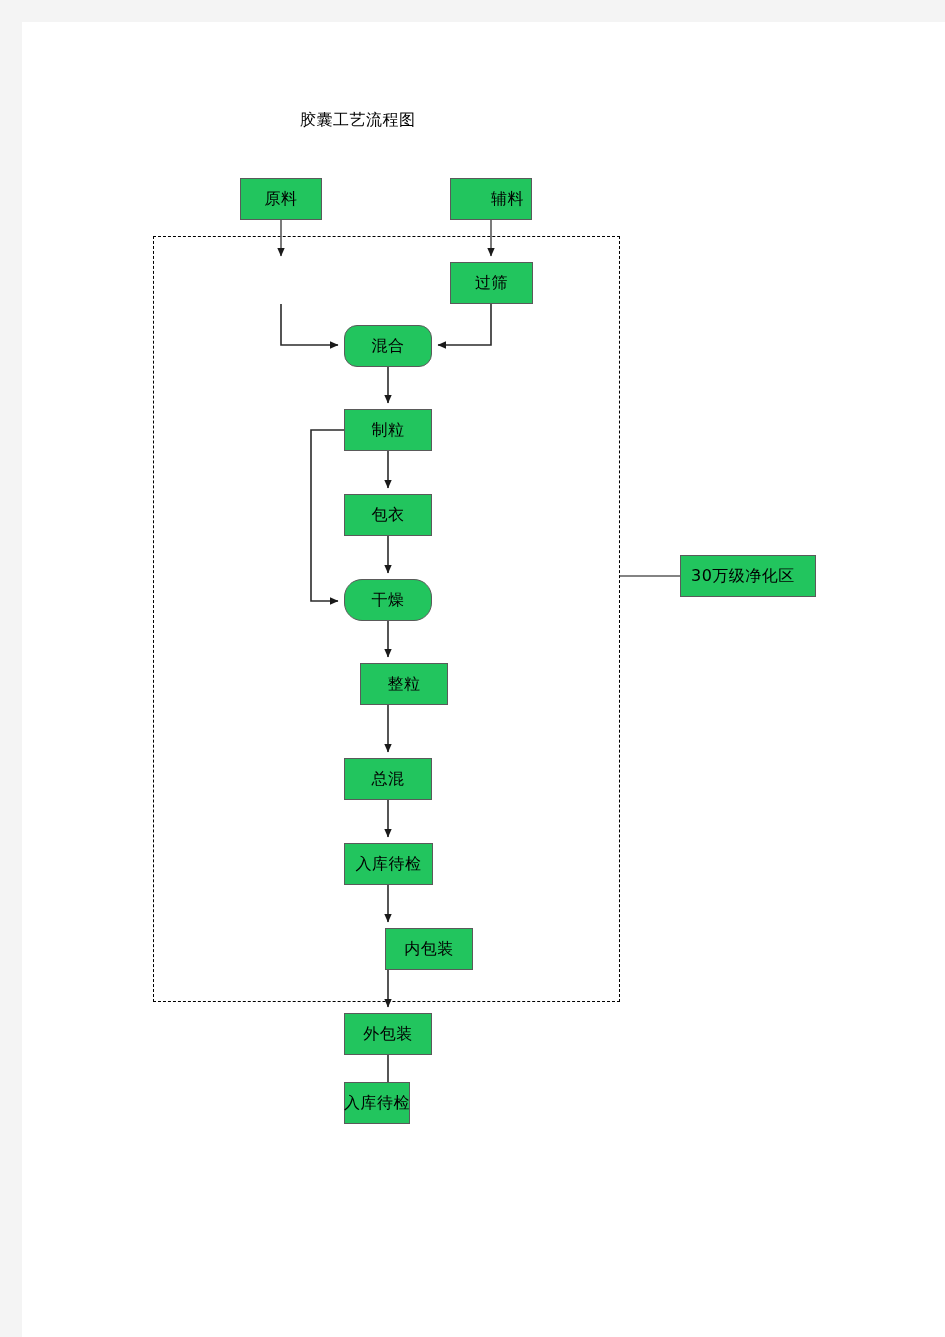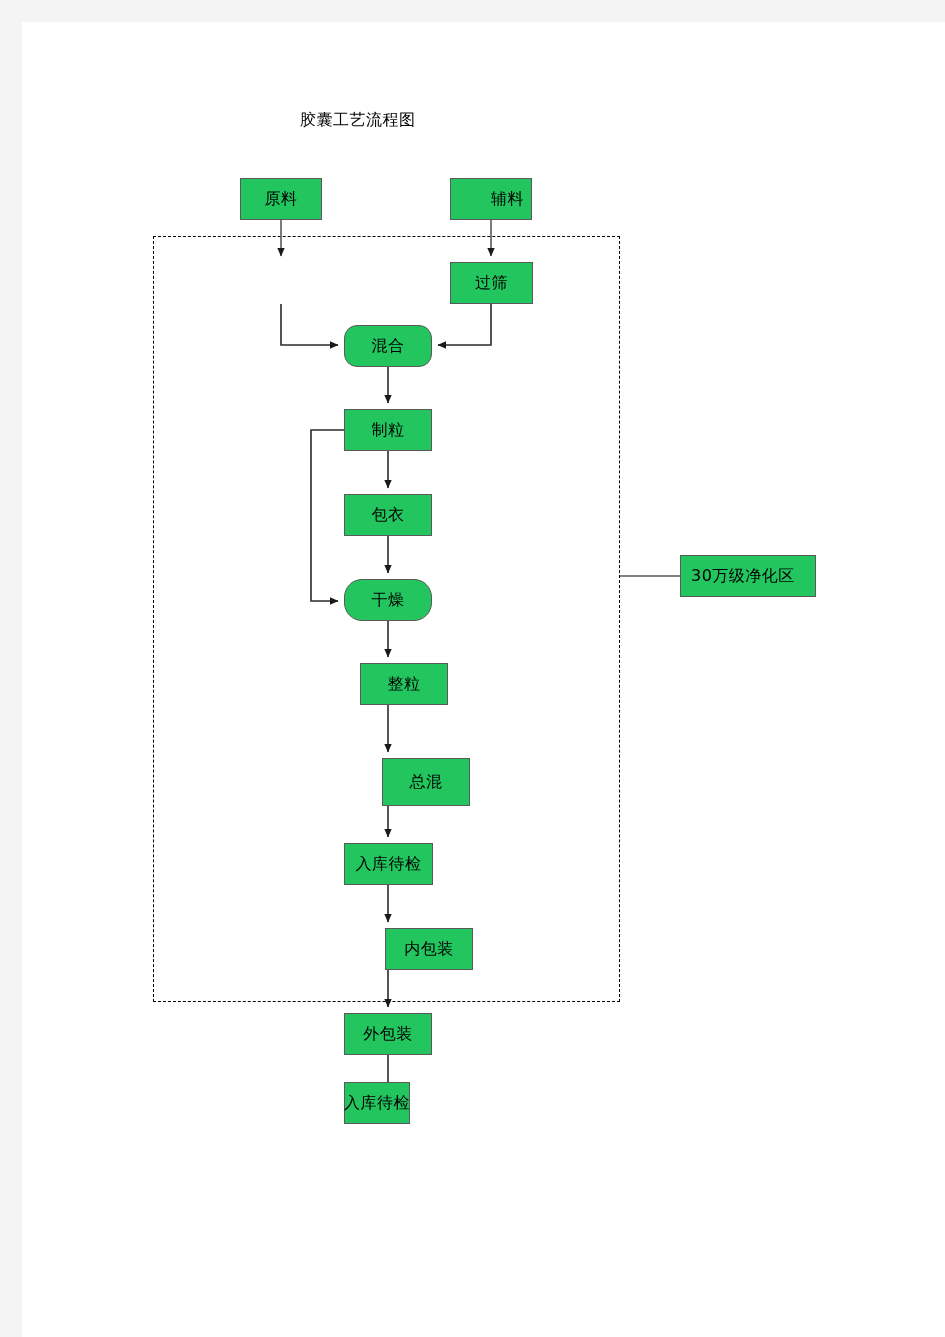--- a/index.html
+++ b/index.html
@@ -133,21 +133,21 @@
   <div class="node" style="left:344px; top:325px; width:88px;  height:42px;border-radius:13px;">混合</div>
 
   <div class="node" style="left:344px; top:409px; width:88px;  height:42px;">制粒</div>
 
   <div class="node" style="left:344px; top:494px; width:88px;  height:42px;">包衣</div>
 
   <div class="node" style="left:344px; top:579px; width:88px;  height:42px;border-radius:18px;">干燥</div>
 
   <div class="node" style="left:344px; top:663px; width:88px;  height:42px;margin-left:16px;">整粒</div>
 
-  <div class="node" style="left:344px; top:758px; width:88px;  height:48px;margin-left:38px;">总混</div>
+  <div class="node" style="left:344px; top:758px; width:88px;  height:42px;">总混</div>
 
   <div class="node" style="left:344px; top:843px; width:89px;  height:42px;">入库待检</div>
 
   <div class="node" style="left:344px; top:928px; width:88px;  height:42px;margin-left:41px;">内包装</div>
 
   <div class="node" style="left:344px; top:1013px; width:88px; height:42px;">外包装</div>
 
   <div class="node" style="left:344px; top:1082px; width:66px; height:42px;">入库待检</div>
 
   <div class="node left-align" style="left:680px; top:555px; width:136px; height:42px;">30万级净化区</div>

